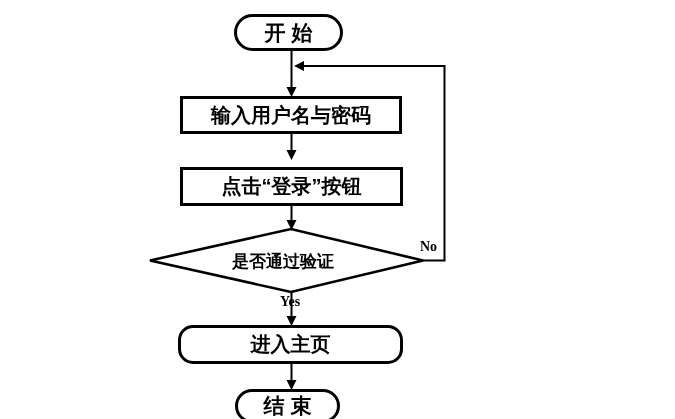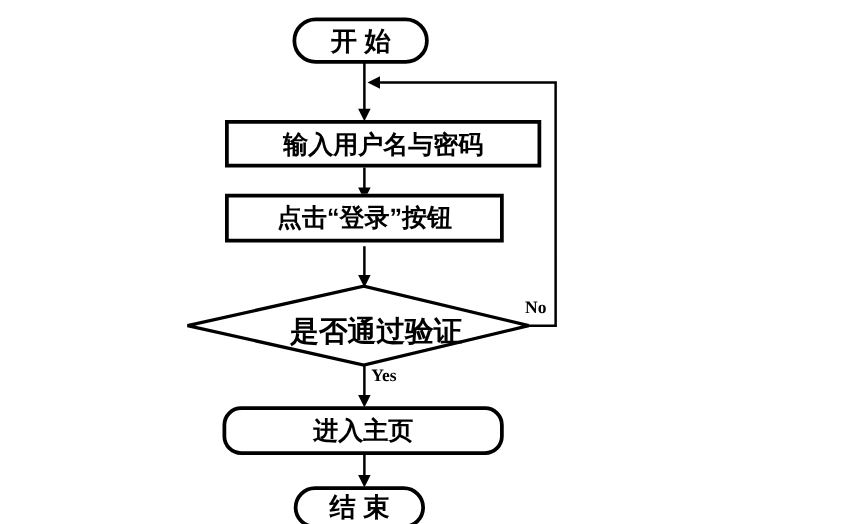--- a/index.html
+++ b/index.html
@@ -38,21 +38,21 @@
   }
   .terminator {
     border-radius: 19px;
     font-size: 21px;
     letter-spacing: 6px;
     text-indent: 6px; 
   }
   .decision-label {
     position: absolute;
     font-weight: 700;
-    font-size: 23px;
+    font-size: 17px;
     white-space: nowrap;
   }
   .edge-label {
     position: absolute;
     font-family: "Liberation Serif", serif;
     font-weight: 700;
     font-size: 14px;
     line-height: 1;
     white-space: nowrap;
   }
@@ -86,34 +86,34 @@
       <polygon points="291.5,379 286.5,369 296.5,369"></polygon>
     </g>
 
     <polygon points="150,249.5 291,218 423,249.5 291,281" fill="#ffffff" stroke="#000000" stroke-width="2.6"></polygon>
   </svg>
 
   <div class="node terminator" style="left:234px; top:3px; width:109px; height:37px;">
     <span>开始</span>
   </div>
 
-  <div class="node" style="left:180px; top:85px; width:253px; height:38px;text-align:center;">
+  <div class="node" style="left:180px; top:85px; width:222px; height:38px;text-align:center;">
     <span>输入用户名与密码</span>
   </div>
 
-  <div class="node" style="left:180px; top:144px; width:223px; height:39px;">
+  <div class="node" style="left:180px; top:156px; width:223px; height:39px;">
     <span>点击“登录”按钮</span>
   </div>
 
   <div class="decision-label" style="left:232px; top:239px;">是否通过验证</div>
 
   <div class="node" style="left:178px; top:314px; width:225px; height:39px;border-radius:15px;">
     <span>进入主页</span>
   </div>
 
   <div class="node terminator" style="left:235px; top:378px; width:105px; height:34px;">
     <span>结束</span>
   </div>
 
-  <div class="edge-label" style="left:297px; top:284px;">Yes</div>
+  <div class="edge-label" style="left:280px; top:284px;">Yes</div>
   <div class="edge-label" style="left:420px; top:229px;">No</div>
 
 </div>
 
 </body></html>

